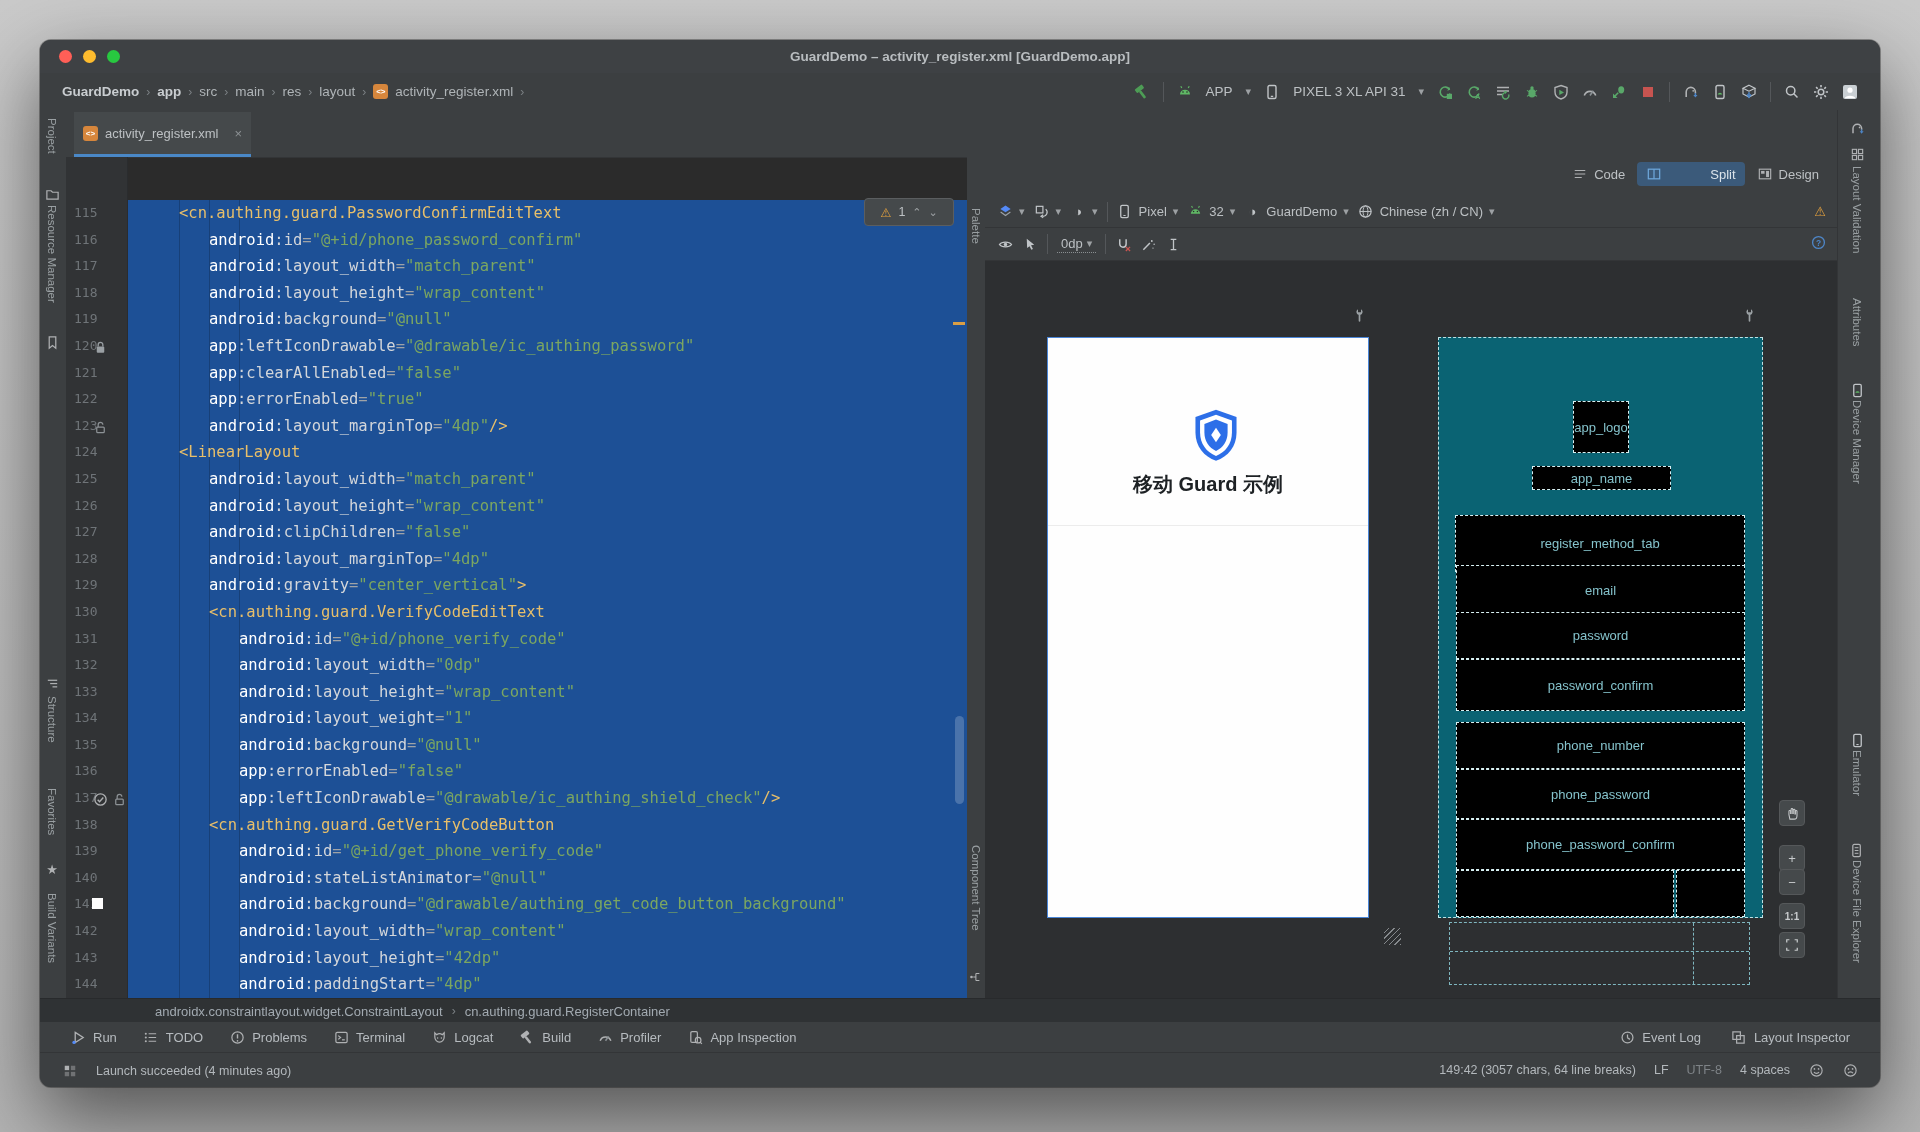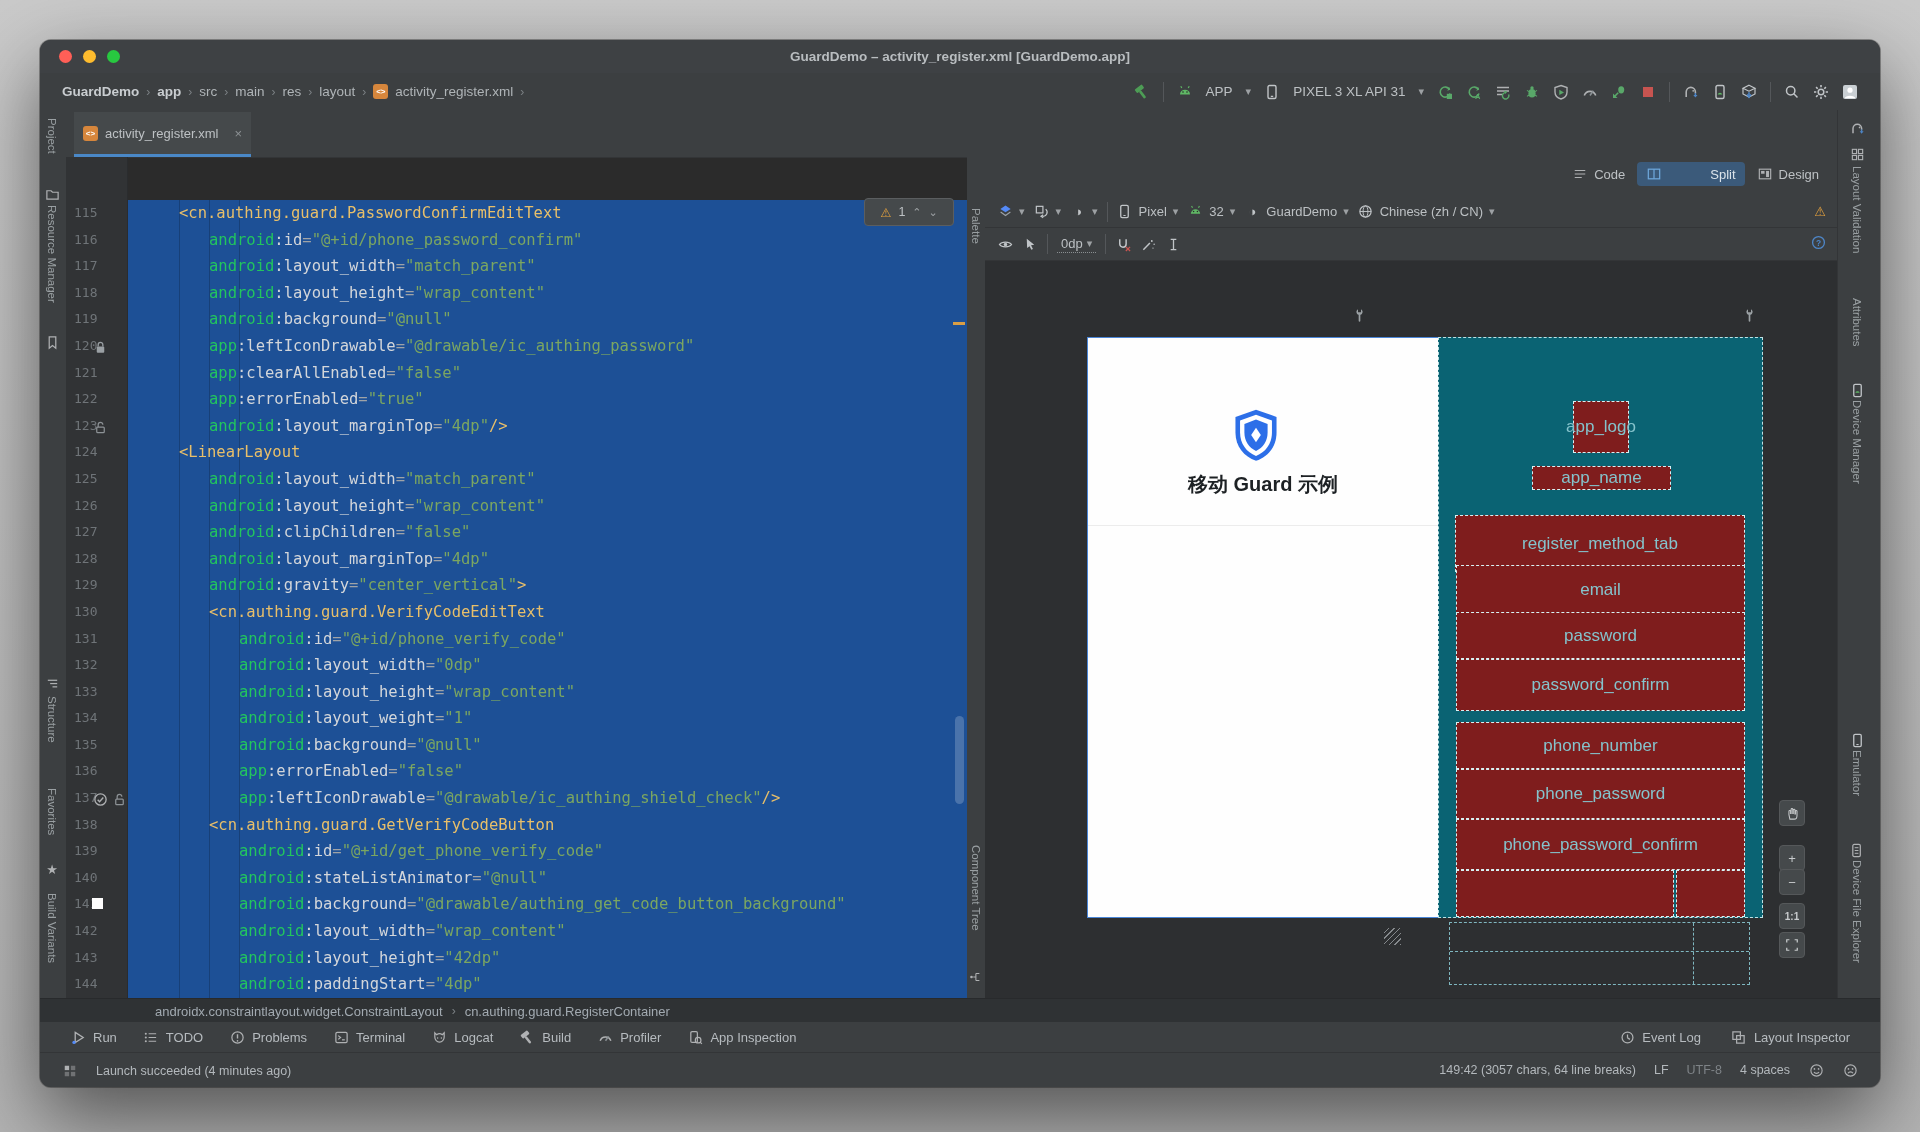--- a/index.html
+++ b/index.html
@@ -39,48 +39,48 @@
   .gutterbg{position:absolute;left:0;top:47px;width:61px;bottom:0;background:#313335;border-right:1px solid #2a2c2e;}
   .selbg{position:absolute;left:62px;right:0;top:90px;bottom:0;background:#1d5096;}
   .guide{position:absolute;top:90px;bottom:0;width:1px;background:rgba(0,0,0,.2);}
   .lines{position:absolute;left:0;top:90px;right:0;}
   .ln{display:flex;height:26.6px;font-family:"DejaVu Sans Mono",monospace;font-size:15.5px;line-height:26.6px;white-space:pre;}
   .gut{flex:none;width:62px;position:relative;color:#6f7478;font-size:13px;
     font-family:"DejaVu Sans Mono",monospace;padding-left:8px;box-sizing:border-box;}
   .gicon{position:absolute;top:5px;width:16px;height:16px;}
   .cd{flex:1;}
   .tk-tag{color:#e8bf6a;} .tk-p{color:#e8bf6a;}
-  .tk-ns{color:#22c55e;text-align:right;} .tk-attr{color:#d3d6da;}
+  .tk-ns{color:#ffffff;text-align:right;} .tk-attr{color:#d3d6da;}
   .tk-eq{color:#9fa3a7;} .tk-val{color:#7ba661;}
   .wbadge{position:absolute;left:798px;top:88px;width:88px;height:26px;background:#45494b;border:1px solid #5b5e60;
     border-radius:4px;display:flex;align-items:center;justify-content:center;gap:7px;font-size:12.5px;color:#bdc1c4;}
   .scrollthumb{position:absolute;right:3px;top:606px;width:9px;height:88px;background:rgba(255,255,255,.2);border-radius:5px;}
   .stripemark{position:absolute;right:2px;top:212px;width:12px;height:3px;background:#D99E45;}
   .colorsq{width:11px;height:11px;background:#fdfdfd;margin-top:2px;}
   
   .palettebar{position:absolute;left:927px;top:70px;width:18px;height:888px;background:#3c3f41;border-right:1px solid #333537;}
   
   .design{position:absolute;left:945px;top:70px;width:853px;height:888px;background:#2d2f31;}
   .dband{position:absolute;left:0;top:0;right:0;height:86px;background:#3c3f41;border-bottom:1px solid #333537;}
   .csd{position:absolute;right:10px;top:52px;display:flex;align-items:center;gap:3px;}
   .csd-item{display:flex;align-items:center;gap:6px;padding:4px 9px;border-radius:4px;font-size:13px;color:#bdc1c4;}
   .csd-item.active{background:#3B5A7A;color:#dbe3ea;gap:48px;}
   .dtb{position:absolute;left:0;right:0;background:#3c3f41;border-bottom:1px solid #333537;display:flex;
     align-items:center;gap:9px;padding:0 12px;font-size:13px;color:#bcc0c3;box-sizing:border-box;}
   .dtb1{top:86px;height:32px;} .dtb2{top:118px;height:33px;}
   .dsel{display:flex;align-items:center;gap:6px;}
   .marginbox{display:flex;align-items:center;gap:4px;border-bottom:1px dotted #8a8f92;padding:1px 4px;}
   .canvas{position:absolute;left:0;top:151px;right:0;bottom:0;}
-  .phoneW{position:absolute;left:62px;top:76px;width:352px;height:581px;background:#fefefe;
-    border:1px solid #4a86d8;box-sizing:border-box;margin-left:40px;}
+  .phoneW{position:absolute;left:62px;top:76px;width:322px;height:581px;background:#fefefe;
+    border:1px solid #4a86d8;box-sizing:border-box;}
   .appTitle{position:absolute;left:0;right:0;top:133px;text-align:center;font-size:20px;font-weight:bold;color:#1d2124;}
   .phoneDivider{position:absolute;left:0;right:0;top:187px;height:1px;background:#ececec;}
   .phoneB{position:absolute;left:453px;top:76px;width:325px;height:581px;background:#0a6373;
     border:1px dashed #bfe3e6;box-sizing:border-box;overflow:hidden;}
-  .bbox{position:absolute;background:#7f1d1d;border:1px dashed #d8f1f3;color:#85c3cc;font-size:17px;
+  .bbox{position:absolute;background:#000000;border:1px dashed #d8f1f3;color:#85c3cc;font-size:13px;
     display:flex;align-items:center;justify-content:center;box-sizing:border-box;}
   .bgroup{position:absolute;border:1px dashed #d8f1f3;box-sizing:border-box;}
   .overflowbox{position:absolute;left:464px;top:661px;width:301px;height:63px;border:1px dashed #7fb7c0;box-sizing:border-box;}
   .wrench{position:absolute;width:15px;height:15px;}
   .zoomctl{position:absolute;width:24px;height:24px;background:#45494b;border:1px solid #55585a;border-radius:4px;
     display:flex;align-items:center;justify-content:center;color:#c8cbcd;font-size:13px;}
   .hatch{position:absolute;left:399px;top:667px;width:17px;height:17px;
     background:repeating-linear-gradient(135deg,transparent,transparent 3px,#85898c 3px,#85898c 4px);}
   
   .bcrumb2{position:absolute;left:0;right:0;top:958px;height:24px;background:#2f3234;border-top:1px solid #282a2c;

